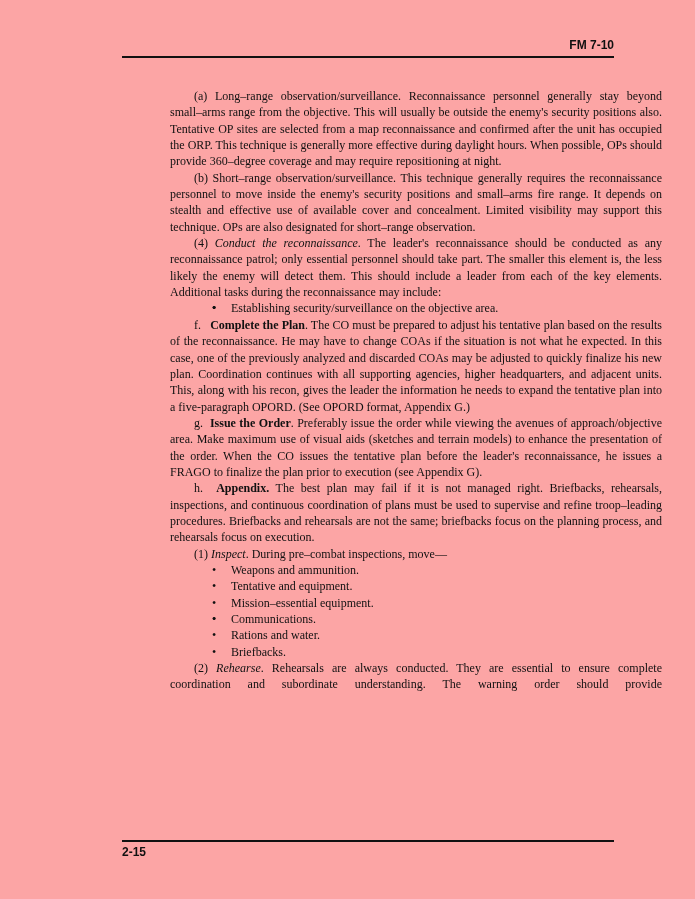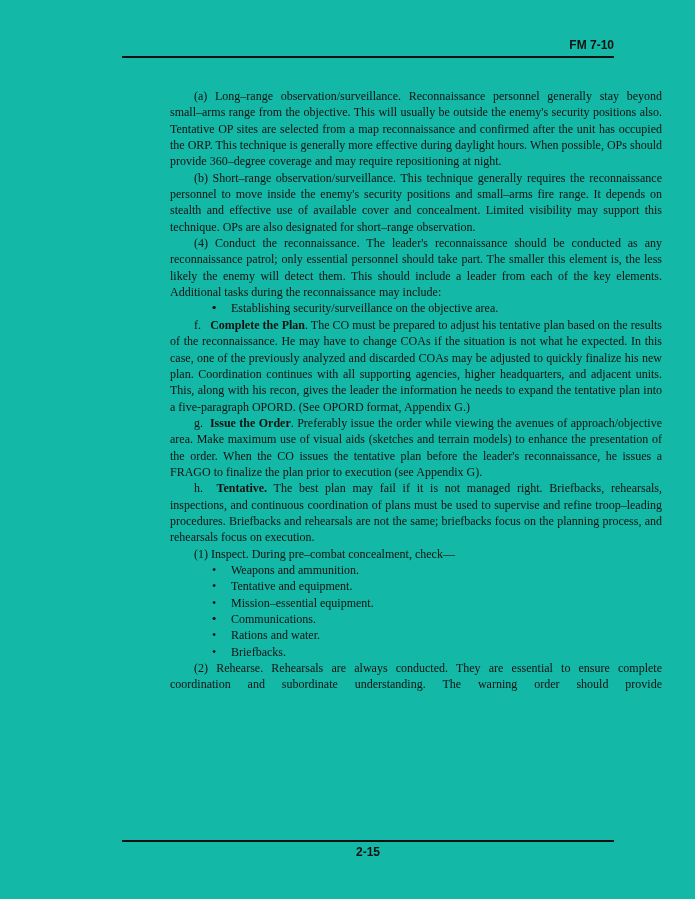--- a/index.html
+++ b/index.html
@@ -1,42 +1,42 @@
 <!DOCTYPE html>
 <html><head>
 <meta charset="utf-8">
 <style>
   html, body { margin: 0; padding: 0; background: #ffffff; }
   body { width: 695px; height: 899px; position: relative; overflow: hidden; }
-  .page { position: absolute; left: 0; top: 0; width: 695px; height: 899px; background: #14b8a6; }
+  .page { position: absolute; left: 0; top: 0; width: 695px; height: 899px; background: #fca5a5; }
   .running-head {
     position: absolute; left: 122px; width: 492px; top: 38px;
     text-align: right; font-family: "Liberation Sans", sans-serif;
     font-weight: bold; font-size: 12px; color: #111;
   }
   .rule { position: absolute; left: 122px; width: 492px; height: 2px; background: #111; }
   .rule.top { top: 56px; }
   .rule.bottom { top: 840px; }
   .folio {
     position: absolute; left: 122px; width: 492px; top: 845px;
-    text-align: center; font-family: "Liberation Sans", sans-serif;
+    text-align: left; font-family: "Liberation Sans", sans-serif;
     font-weight: bold; font-size: 12px; color: #111;
   }
   .body {
     position: absolute; left: 122px; top: 88px; width: 492px;
     font-family: "Liberation Serif", serif; font-size: 12px;
     line-height: 16.35px; color: #111; text-align: justify; margin-left: 48px;
   }
   .body p { margin: 0; text-indent: 24px; }
   .body ul { margin: 0; padding: 0; list-style: none; }
   .body li { position: relative; padding-left: 61px; text-align: justify; }
   .body li .bullet { position: absolute; left: 42px; top: 0; }
   .lastline-justify { text-align-last: justify; }
   .b { font-weight: bold; }
-  .i { }
+  .i { font-style: italic; }
 </style>
 </head>
 <body>
 
 <div class="page">
   <div class="running-head">FM 7-10</div>
   <div class="rule top"></div>
 
   <div class="body">
     <p>(a) Long–range observation/surveillance. Reconnaissance personnel generally stay beyond small–arms range from the objective. This will usually be outside the enemy's security positions also. Tentative OP sites are selected from a map reconnaissance and confirmed after the unit has occupied the ORP. This technique is generally more effective during daylight hours. When possible, OPs should provide 360–degree coverage and may require repositioning at night.</p>
@@ -46,23 +46,23 @@
     <ul>
       <li><span class="bullet">•</span></li>
       <li><span class="bullet">•</span></li>
       <li><span class="bullet">•</span><span>Establishing security/surveillance on the objective area.</span></li>
     </ul>
 
     <p><span>f.&nbsp;&nbsp;&nbsp;</span><span class="b">Complete the Plan</span><span>. The CO must be prepared to adjust his tentative plan based on the results of the reconnaissance. He may have to change COAs if the situation is not what he expected. In this case, one of the previously analyzed and discarded COAs may be adjusted to quickly finalize his new plan. Coordination continues with all supporting agencies, higher headquarters, and adjacent units. This, along with his recon, gives the leader the information he needs to expand the tentative plan into a five-paragraph OPORD. (See OPORD format, Appendix G.)</span></p>
 
     <p><span>g.&nbsp;&nbsp;</span><span class="b">Issue the Order</span><span>. Preferably issue the order while viewing the avenues of approach/objective area. Make maximum use of visual aids (sketches and terrain models) to enhance the presentation of the order. When the CO issues the tentative plan before the leader's reconnaissance, he issues a FRAGO to finalize the plan prior to execution (see Appendix G).</span></p>
 
-    <p><span>h.&nbsp;&nbsp;</span><span class="b">Tentative.</span><span> The best plan may fail if it is not managed right. Briefbacks, rehearsals, inspections, and continuous coordination of plans must be used to supervise and refine troop–leading procedures. Briefbacks and rehearsals are not the same; briefbacks focus on the planning process, and rehearsals focus on execution.</span></p>
+    <p><span>h.&nbsp;&nbsp;</span><span class="b">Appendix.</span><span> The best plan may fail if it is not managed right. Briefbacks, rehearsals, inspections, and continuous coordination of plans must be used to supervise and refine troop–leading procedures. Briefbacks and rehearsals are not the same; briefbacks focus on the planning process, and rehearsals focus on execution.</span></p>
 
-    <p><span>(1) </span><span class="i">Inspect</span><span>. During pre–combat concealment, check—</span></p>
+    <p><span>(1) </span><span class="i">Inspect</span><span>. During pre–combat inspections, move—</span></p>
     <ul>
       <li><span class="bullet">•</span><span>Weapons and ammunition.</span></li>
       <li><span class="bullet">•</span><span>Tentative and equipment.</span></li>
       <li><span class="bullet">•</span><span>Mission–essential equipment.</span></li>
       <li><span class="bullet">•</span></li>
       <li><span class="bullet">•</span><span>Communications.</span></li>
       <li><span class="bullet">•</span><span>Rations and water.</span></li>
       <li><span class="bullet">•</span><span>Briefbacks.</span></li>
     </ul>
 

